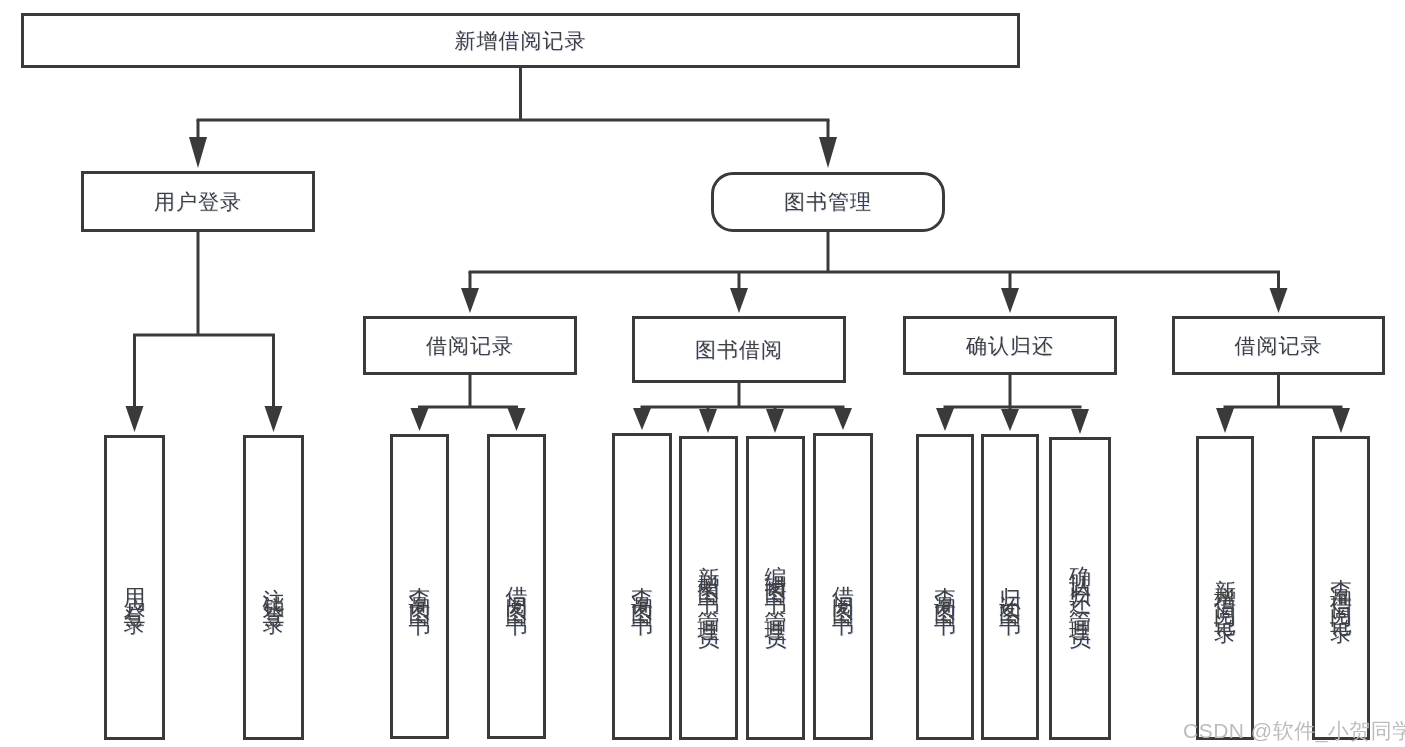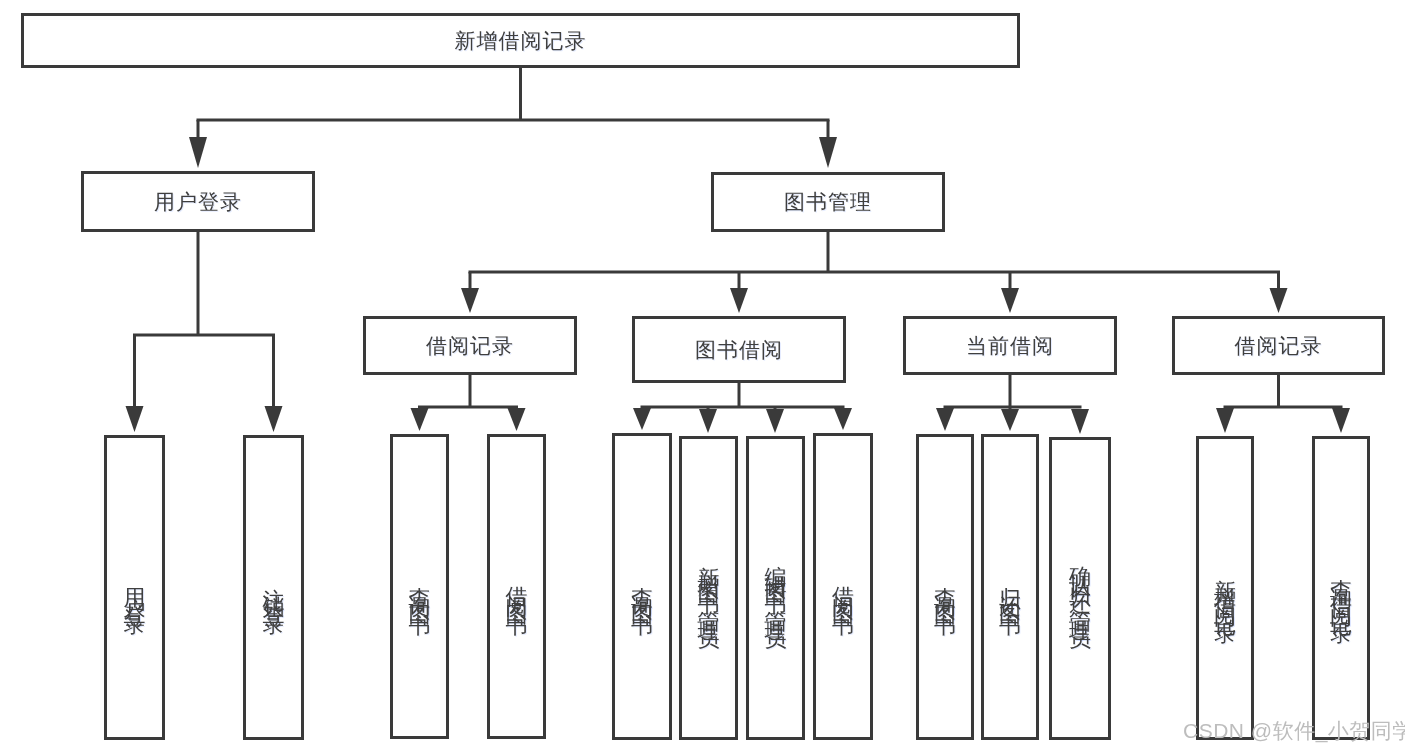--- a/index.html
+++ b/index.html
@@ -26,21 +26,21 @@
   .vbox{
     writing-mode:vertical-rl;
     text-orientation:mixed;
     font-size:22px;
     letter-spacing:9px;
     line-height:1;
   }
   
   .b-root{left:21px;top:13px;width:999px;height:55px;}
   .b-user-login{left:81px;top:171px;width:234px;height:61px;}
-  .b-book-mgmt{left:711px;top:172px;width:234px;height:60px;}
+  .b-book-mgmt{left:711px;top:172px;width:234px;height:60px;border-radius:22px;}
   .b-new-book{left:363px;top:316px;width:214px;height:59px;}
   .b-book-borrow{left:632px;top:316px;width:214px;height:67px;}
   .b-cur-borrow{left:903px;top:316px;width:214px;height:59px;}
   .b-borrow-rec{left:1172px;top:316px;width:213px;height:59px;}
   
   .b-leaf-login{left:104px;top:435px;width:61px;height:305px;}
   .b-leaf-logout{left:243px;top:435px;width:61px;height:305px;}
   .b-nb-query{left:390px;top:434px;width:59px;height:305px;}
   .b-nb-borrow{left:487px;top:434px;width:59px;height:305px;}
   .b-bb-query{left:612px;top:433px;width:60px;height:307px;}
@@ -113,21 +113,21 @@
       <polygon points="1332,408 1350,408 1341,433" fill="#3a3a3a"></polygon>
     </svg>
 
   <div class="box b-root">新增借阅记录</div>
 
   <div class="box b-user-login">用户登录</div>
   <div class="box b-book-mgmt">图书管理</div>
 
   <div class="box b-new-book">借阅记录</div>
   <div class="box b-book-borrow">图书借阅</div>
-  <div class="box b-cur-borrow">当前借阅</div>
+  <div class="box b-cur-borrow">确认归还</div>
   <div class="box b-borrow-rec">借阅记录</div>
 
   <div class="box vbox b-leaf-login">用户登录</div>
   <div class="box vbox b-leaf-logout">注销登录</div>
 
   <div class="box vbox b-nb-query">查询图书</div>
   <div class="box vbox b-nb-borrow">借阅图书</div>
 
   <div class="box vbox b-bb-query">查询图书</div>
   <div class="box vbox b-bb-add">新增图书（管理员）</div>

